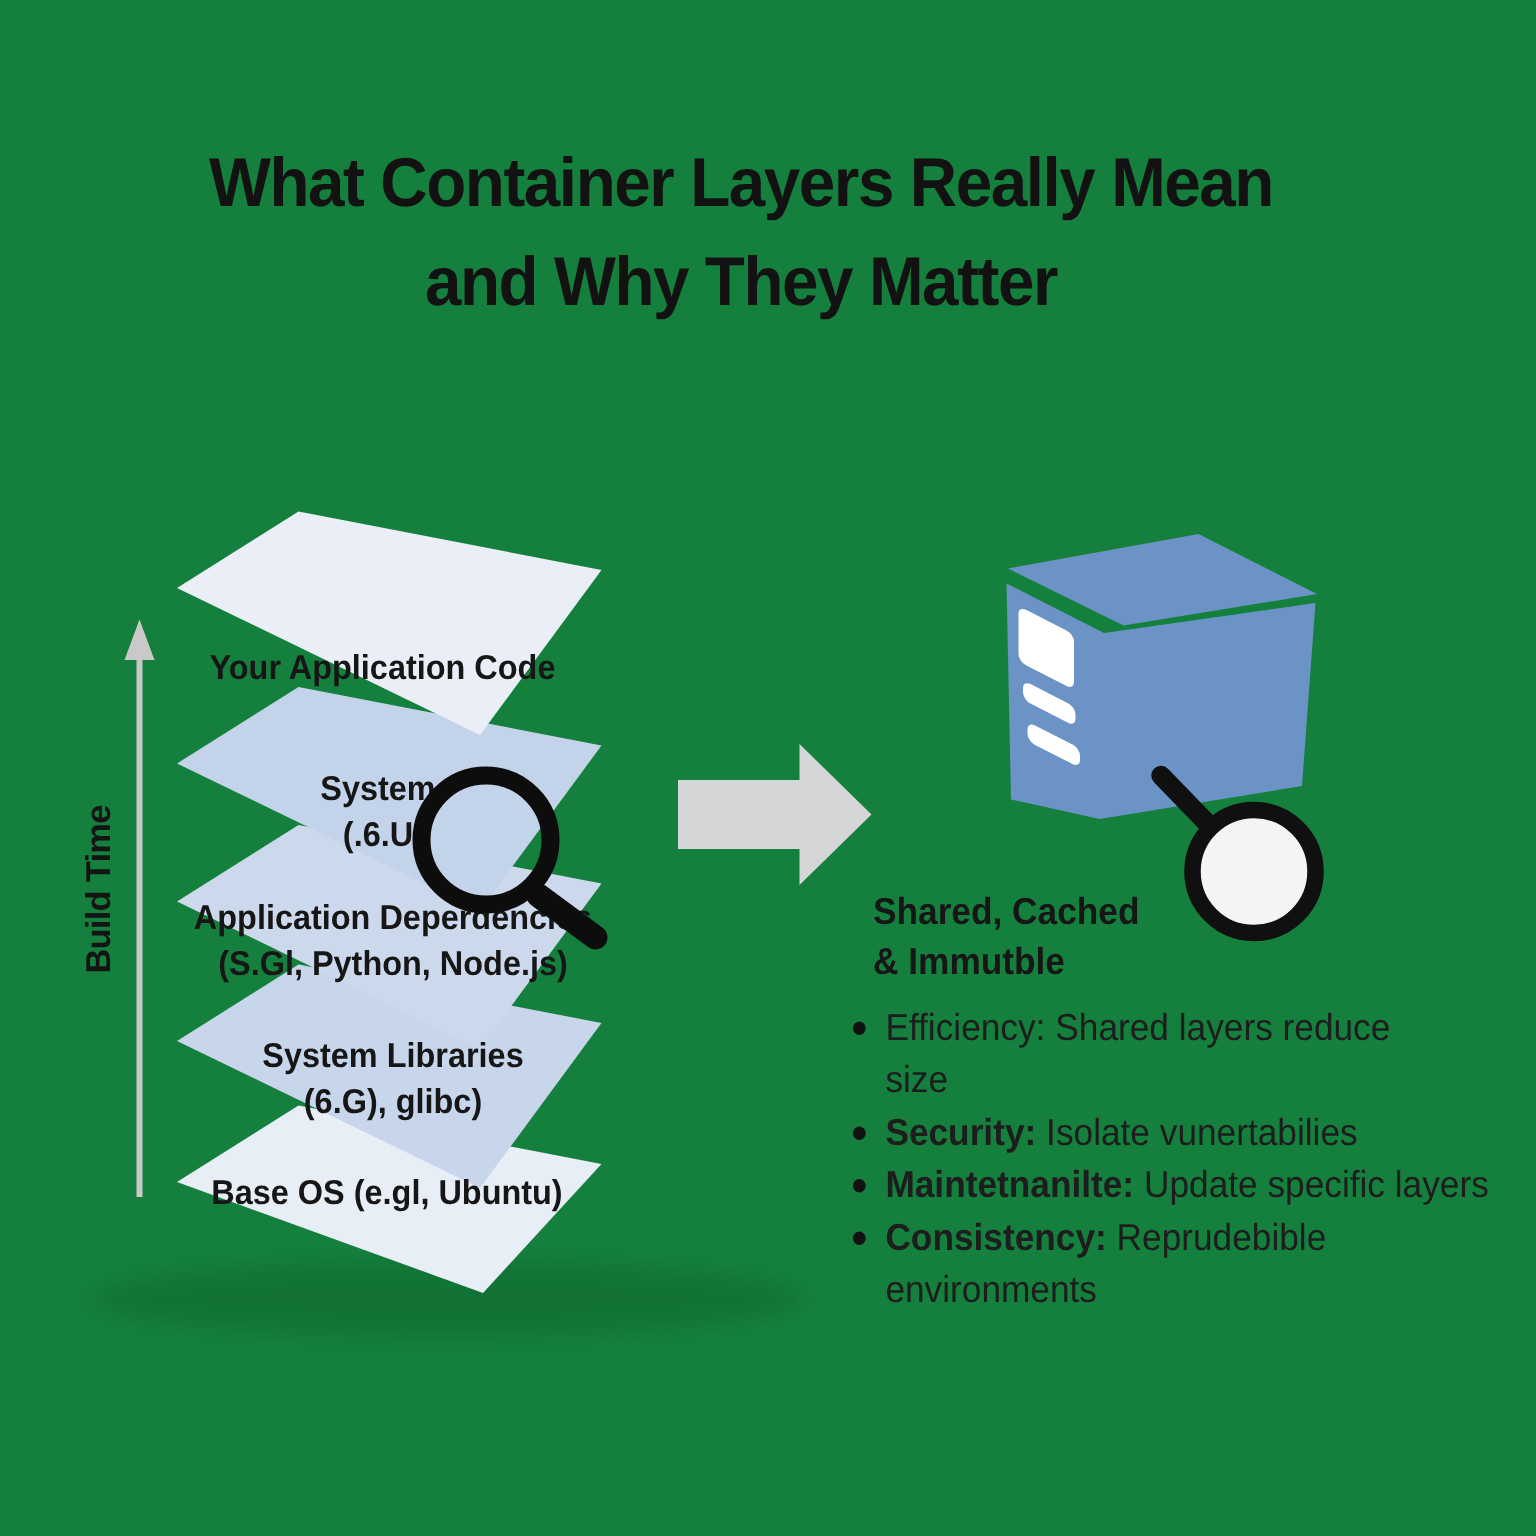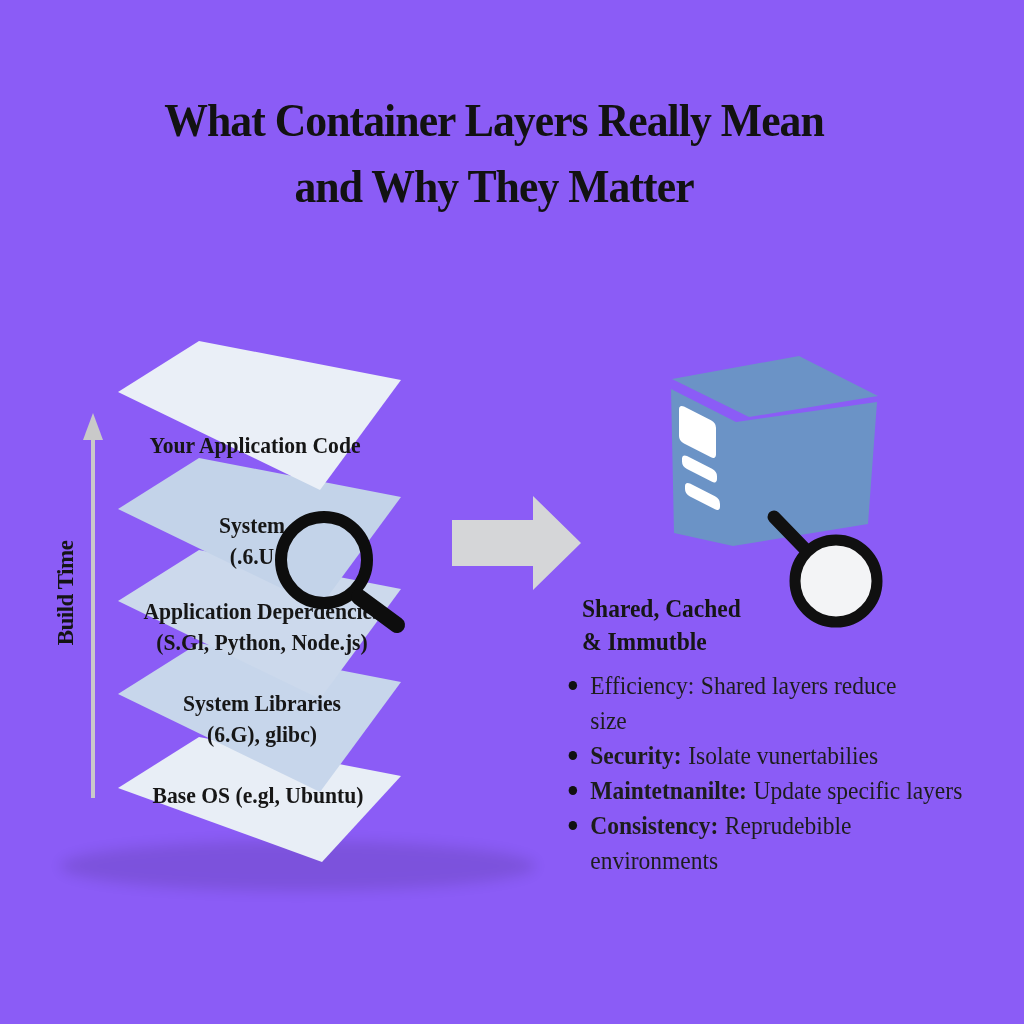--- a/index.html
+++ b/index.html
@@ -1,18 +1,18 @@
 <!DOCTYPE html>
 <html><head>
 <meta charset="utf-8">
 <style>
   html,body{margin:0;padding:0;background:#ffffff;}
   .page{
-    position:relative;width:1024px;height:1024px;background:#8b5cf6;
-    overflow:hidden;font-family:Liberation Serif, serif;color:#161616;
+    position:relative;width:1024px;height:1024px;background:#15803d;
+    overflow:hidden;font-family:Liberation Sans, sans-serif;color:#161616;
   }
   svg{position:absolute;left:0;top:0;}
   .under-layer{z-index:1;}
   .over-layer{z-index:3;pointer-events:none;}
 
   .title{
     position:absolute;left:0;top:88px;width:988px;text-align:center;z-index:2;
     font-weight:bold;font-size:46px;line-height:66px;color:#121212;letter-spacing:-1px;
   }
   .title .tline{display:block;transform:scaleX(0.95);transform-origin:center;}

